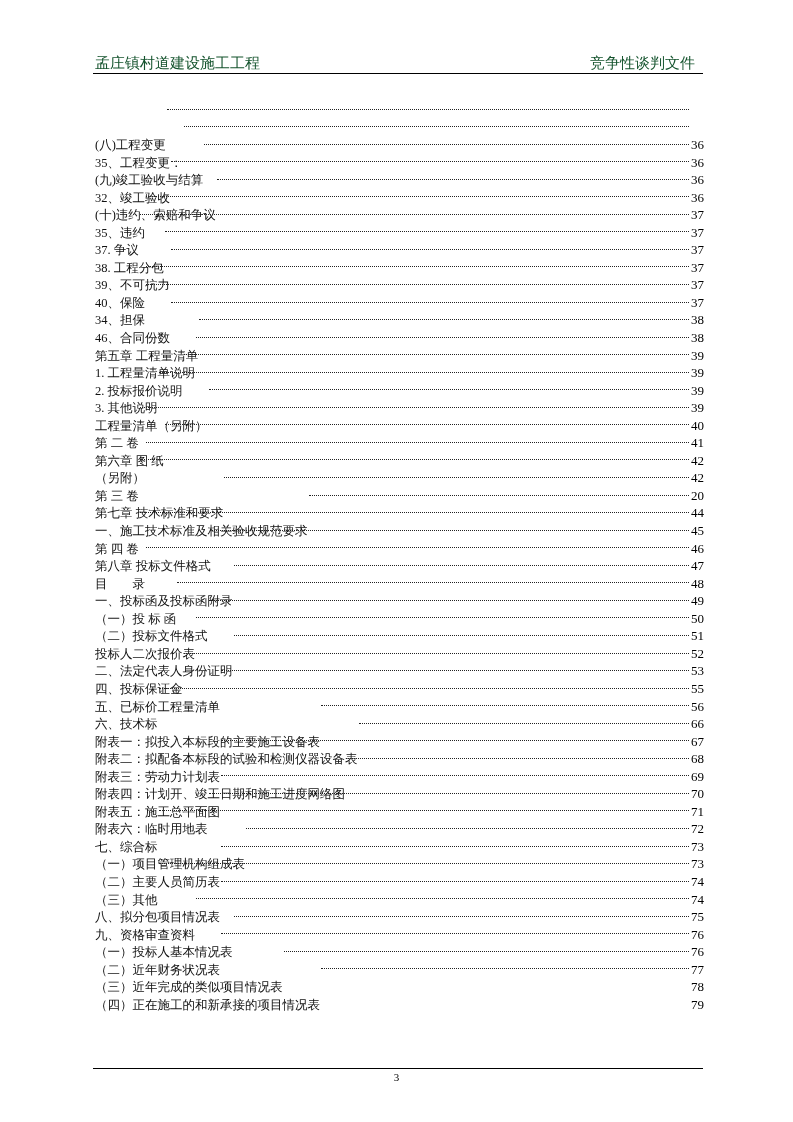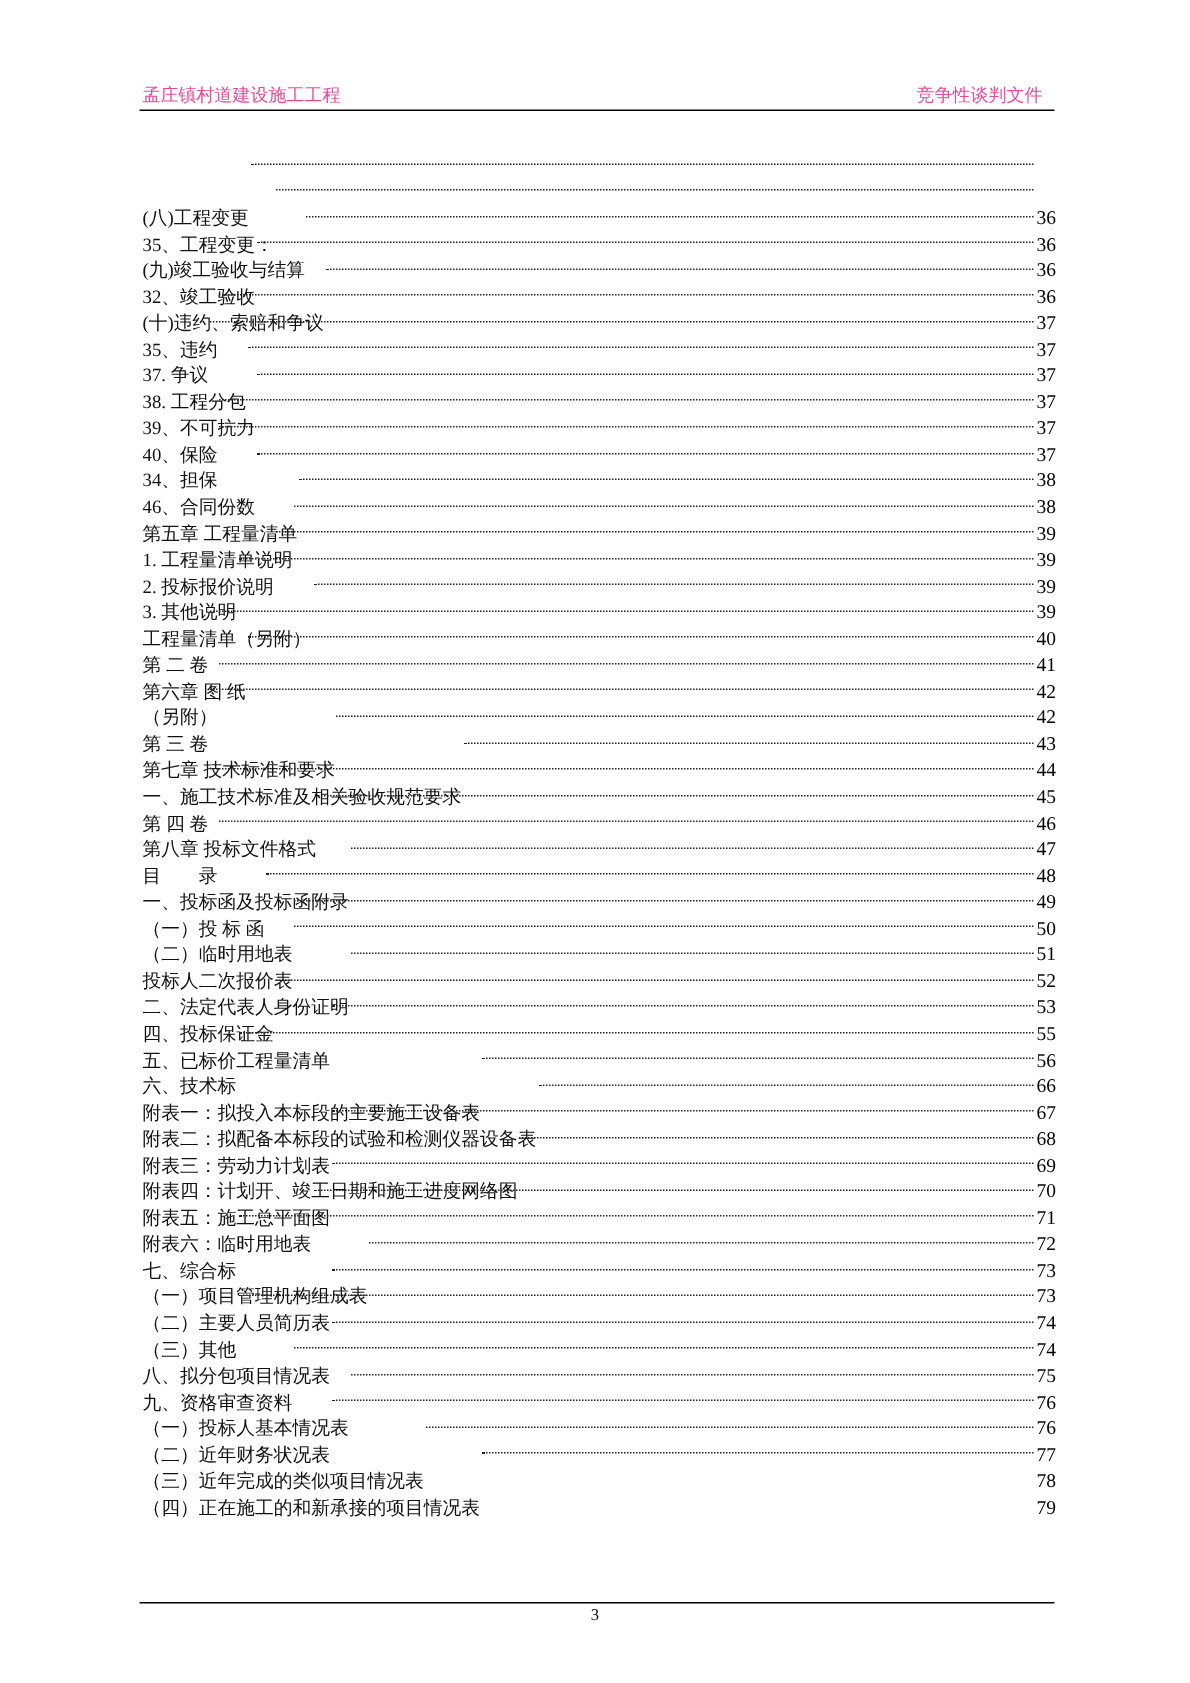--- a/index.html
+++ b/index.html
@@ -1,20 +1,20 @@
 <!DOCTYPE html>
 <html><head>
 <meta charset="utf-8">
 <style>
   html, body { margin: 0; padding: 0; background: #ffffff; }
   body { width: 793px; height: 1122px; position: relative; overflow: hidden;
          font-family: "DejaVu Serif", "Liberation Serif", serif; color: #000; }
   .page { position: absolute; left: 0; top: 0; width: 793px; height: 1122px; background: #fff; }
   .header { position: absolute; left: 95px; top: 55px; width: 608px; height: 18px;
-            font-size: 12px; line-height: 16px; color: #ec4899; }
+            font-size: 15px; line-height: 16px; color: #14532d; }
   .header .left { position: absolute; left: 0; top: 0; }
   .header .right { position: absolute; right: 8px; top: 0; }
   .header-rule { position: absolute; left: 93px; top: 73px; width: 610px; height: 0;
                  border-top: 1.2px solid #000; }
   .toc { position: absolute; left: 95px; top: 96px; width: 609px; }
   .toc-row { display: flex; align-items: baseline; height: 17.55px; line-height: 17.55px;
              font-size: 12.5px; white-space: nowrap; }
   .toc-row .title { flex: 0 0 auto; font-family: Liberation Serif, serif;
                     font-size: 12.5px; color: #111; }
   .toc-row .leader { flex: 1 1 auto; overflow: hidden; margin: 0 1px;
@@ -134,21 +134,21 @@
         <span class="page-num">42</span>
       </div>
       <div class="toc-row">
         <span class="title">（另附）</span>
         <span class="leader"></span>
         <span class="page-num">42</span>
       </div>
       <div class="toc-row">
         <span class="title">第 三 卷</span>
         <span class="leader"></span>
-        <span class="page-num">43</span>
+        <span class="page-num">20</span>
       </div>
       <div class="toc-row">
         <span class="title">第七章 技术标准和要求</span>
         <span class="leader"></span>
         <span class="page-num">44</span>
       </div>
       <div class="toc-row">
         <span class="title">一、施工技术标准及相关验收规范要求</span>
         <span class="leader"></span>
         <span class="page-num">45</span>
@@ -172,21 +172,21 @@
         <span class="title">一、投标函及投标函附录</span>
         <span class="leader"></span>
         <span class="page-num">49</span>
       </div>
       <div class="toc-row">
         <span class="title">（一）投 标 函</span>
         <span class="leader"></span>
         <span class="page-num">50</span>
       </div>
       <div class="toc-row">
-        <span class="title">（二）临时用地表</span>
+        <span class="title">（二）投标文件格式</span>
         <span class="leader"></span>
         <span class="page-num">51</span>
       </div>
       <div class="toc-row">
         <span class="title">投标人二次报价表</span>
         <span class="leader"></span>
         <span class="page-num">52</span>
       </div>
       <div class="toc-row">
         <span class="title">二、法定代表人身份证明</span>

